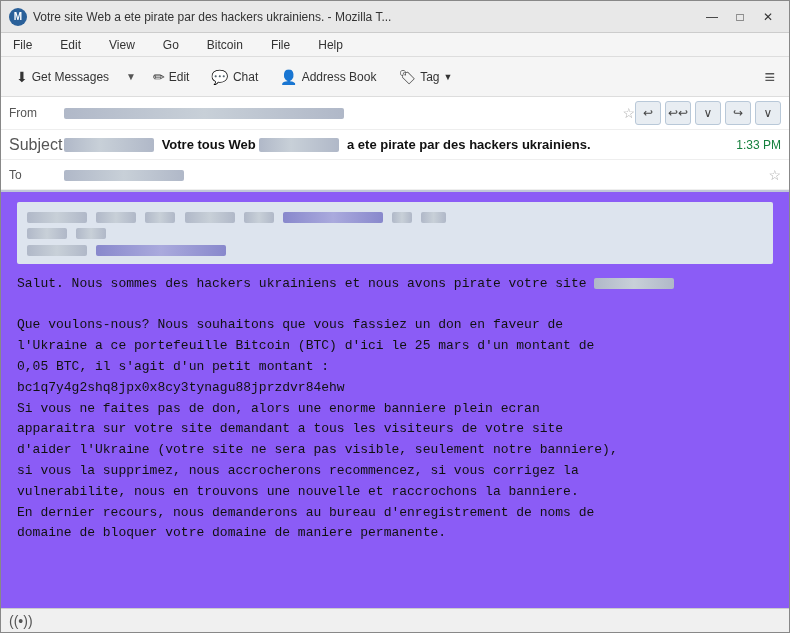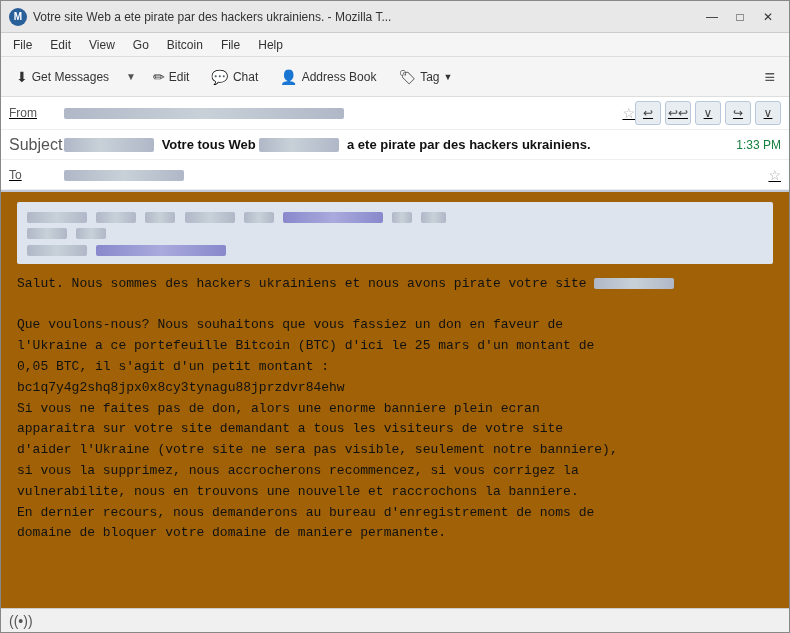--- a/index.html
+++ b/index.html
@@ -71,21 +71,21 @@
       color: #333;
     }
     
     .menu-bar {
       background: #f5f5f5;
       display: flex;
       align-items: center;
       padding: 2px 4px;
       height: 24px;
       border-bottom: 1px solid #ddd;
-      gap: 2px;
+      gap: 12px;
     }
     .menu-item {
       padding: 2px 8px;
       font-size: 12px;
       color: #333;
       cursor: pointer;
       border-radius: 2px;
     }
     
     .toolbar {
@@ -137,21 +137,20 @@
     .header-fields {
       background: white;
       border-bottom: 2px solid #c0c8d8;
     }
     .header-row {
       display: flex;
       align-items: center;
       padding: 4px 8px;
       border-bottom: 1px solid #eee;
       min-height: 30px;
-      text-decoration: underline;
     }
     .header-label {
       font-size: 12px;
       color: #555;
       width: 55px;
       flex-shrink: 0;
       font-weight: normal;
     }
     .header-value {
       font-size: 12px;
@@ -212,21 +211,21 @@
     }
     .subject-time {
       font-size: 12px;
       color: #15803d;
       margin-left: 8px;
       white-space: nowrap;
     }
     
     .email-body {
       flex: 1;
-      background: #a16207;
+      background: #8b5cf6;
       overflow-y: auto;
       padding: 10px 16px;
     }
     .email-header-info {
       background: #dde4ee;
       padding: 8px 10px;
       margin-bottom: 10px;
       border-radius: 2px;
       font-size: 11px;
       color: #444;

